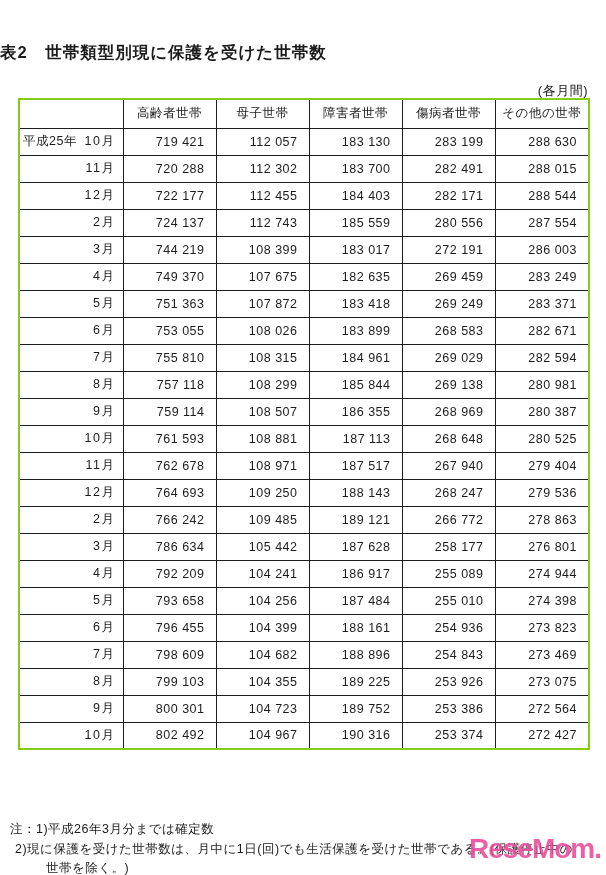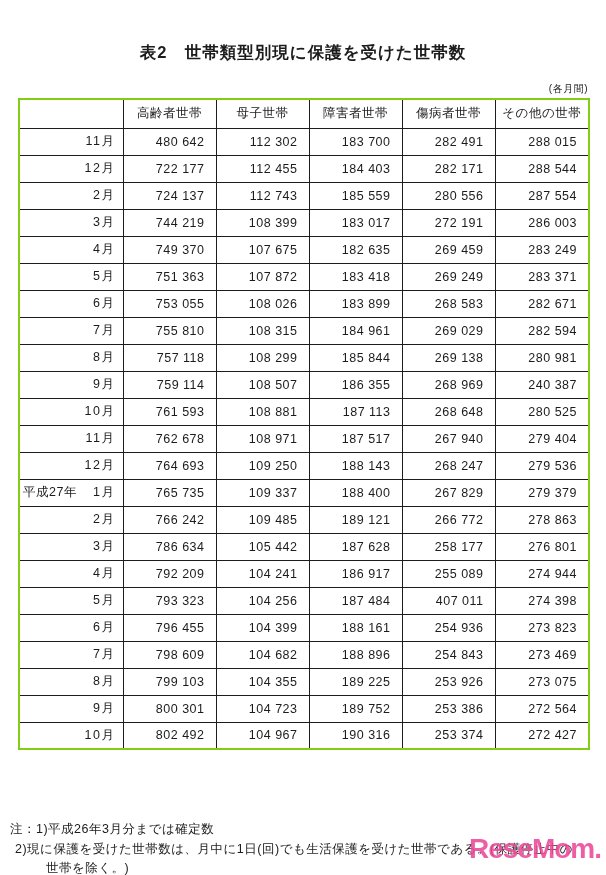--- a/index.html
+++ b/index.html
@@ -9,31 +9,30 @@
     font-family: "Liberation Sans", "DejaVu Sans", sans-serif;
     color: #1c1c1c;
     position: relative;
     overflow: hidden;
   }
   .page { position: absolute; inset: 0; background: #ffffff; }
 
   .title {
     position: absolute;
     top: 42px; left: 0; width: 100%;
-    text-align: center;
     font-size: 16.5px;
     font-weight: bold;
     letter-spacing: 1px;
     white-space: pre;
   }
 
   .unit-note {
     position: absolute;
     top: 82px; right: 18px;
-    font-size: 10px;
+    font-size: 13px;
     letter-spacing: 0.5px;
   }
 
   table.data-table {
     position: absolute;
     top: 98px; left: 18px;
     width: 570px;
     border-collapse: collapse;
     table-layout: fixed;
     border: 2px solid #84cc16;
@@ -110,25 +109,38 @@
         <th>母子世帯</th>
         <th>障害者世帯</th>
         <th>傷病者世帯</th>
         <th>その他の世帯</th>
       </tr>
     </thead>
     <tbody>
         <tr>
           <td class="label-cell">
             <span class="cell-flex">
+              <span class="era">平成25年</span>
+              <span class="month">10月</span>
+            </span>
+          </td>
+          <td class="num">719 421</td>
+          <td class="num">112 057</td>
+          <td class="num">183 130</td>
+          <td class="num">283 199</td>
+          <td class="num">288 630</td>
+        </tr>
+        <tr>
+          <td class="label-cell">
+            <span class="cell-flex">
               <span class="era"></span>
               <span class="month">11月</span>
             </span>
           </td>
-          <td class="num">480 642</td>
+          <td class="num">720 288</td>
           <td class="num">112 302</td>
           <td class="num">183 700</td>
           <td class="num">282 491</td>
           <td class="num">288 015</td>
         </tr>
         <tr>
           <td class="label-cell">
             <span class="cell-flex">
               <span class="era"></span>
               <span class="month">12月</span>
@@ -235,21 +247,21 @@
           <td class="label-cell">
             <span class="cell-flex">
               <span class="era"></span>
               <span class="month">9月</span>
             </span>
           </td>
           <td class="num">759 114</td>
           <td class="num">108 507</td>
           <td class="num">186 355</td>
           <td class="num">268 969</td>
-          <td class="num">240 387</td>
+          <td class="num">280 387</td>
         </tr>
         <tr>
           <td class="label-cell">
             <span class="cell-flex">
               <span class="era"></span>
               <span class="month">10月</span>
             </span>
           </td>
           <td class="num">761 593</td>
           <td class="num">108 881</td>
@@ -279,33 +291,20 @@
           </td>
           <td class="num">764 693</td>
           <td class="num">109 250</td>
           <td class="num">188 143</td>
           <td class="num">268 247</td>
           <td class="num">279 536</td>
         </tr>
         <tr>
           <td class="label-cell">
             <span class="cell-flex">
-              <span class="era">平成27年</span>
-              <span class="month">1月</span>
-            </span>
-          </td>
-          <td class="num">765 735</td>
-          <td class="num">109 337</td>
-          <td class="num">188 400</td>
-          <td class="num">267 829</td>
-          <td class="num">279 379</td>
-        </tr>
-        <tr>
-          <td class="label-cell">
-            <span class="cell-flex">
               <span class="era"></span>
               <span class="month">2月</span>
             </span>
           </td>
           <td class="num">766 242</td>
           <td class="num">109 485</td>
           <td class="num">189 121</td>
           <td class="num">266 772</td>
           <td class="num">278 863</td>
         </tr>
@@ -335,24 +334,24 @@
           <td class="num">255 089</td>
           <td class="num">274 944</td>
         </tr>
         <tr>
           <td class="label-cell">
             <span class="cell-flex">
               <span class="era"></span>
               <span class="month">5月</span>
             </span>
           </td>
-          <td class="num">793 323</td>
+          <td class="num">793 658</td>
           <td class="num">104 256</td>
           <td class="num">187 484</td>
-          <td class="num">407 011</td>
+          <td class="num">255 010</td>
           <td class="num">274 398</td>
         </tr>
         <tr>
           <td class="label-cell">
             <span class="cell-flex">
               <span class="era"></span>
               <span class="month">6月</span>
             </span>
           </td>
           <td class="num">796 455</td>

